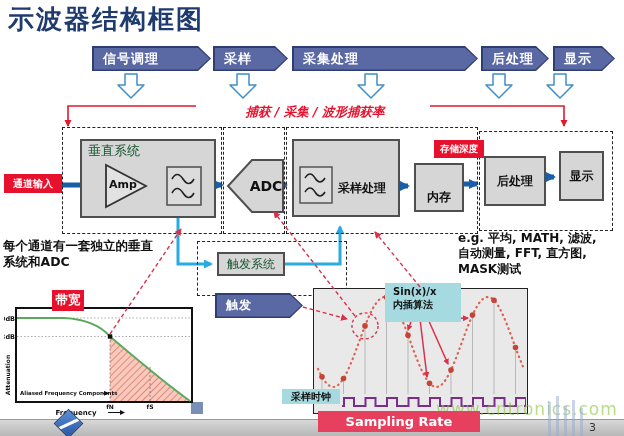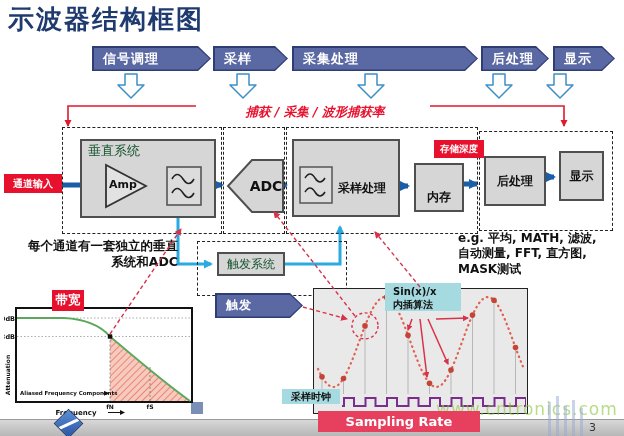--- a/index.html
+++ b/index.html
@@ -144,21 +144,21 @@
     <span class="blab" style="font-size:12px;margin-top:20px;">内存</span>
     </div>
 
   <div class="gbox ctr" style="left:484px;top:156px;width:62px;height:50px;">
     <span class="blab" style="font-size:12px;">后处理</span>
     </div>
   <div class="gbox ctr" style="left:559px;top:151px;width:45px;height:50px;">
     <span class="blab" style="font-size:12px;">显示</span>
     </div>
 
-  <div class="note" style="left:3px;top:238px;width:175px;font-size:12.5px;text-align:right;">每个通道有一套独立的垂直
+  <div class="note" style="left:3px;top:238px;width:175px;font-size:12.5px;">每个通道有一套独立的垂直
 系统和ADC</div>
   <div class="note" style="left:458px;top:231px;width:164px;font-size:12px;">e.g. 平均, MATH, 滤波,
 自动测量, FFT, 直方图,
 MASK测试</div>
 
   <div class="gbox ctr" style="left:217px;top:252px;width:68px;height:24px;">
     <span class="plab" style="font-size:12px;">触发系统</span>
     </div>
   <div class="chev" style="left:215px;top:293px;width:88px;height:25px;">
     <div class="o"></div>
@@ -228,21 +228,21 @@
         <path d="M28 117 L30 117 L30 109 L40 109 L40 117 L51.5 117 L51.5 109 L61.5 109 L61.5 117 L73 117 L73 109 L83 109 L83 117 L94.5 117 L94.5 109 L104.5 109 L104.5 117 L116 117 L116 109 L126 109 L126 117 L137.5 117 L137.5 109 L147.5 109 L147.5 117 L159 117 L159 109 L169 109 L169 117 L180.5 117 L180.5 109 L190.5 109 L190.5 117 L202 117 L202 109 L212 109 L212 117 L210 117" fill="none" stroke="#7B2D8E" stroke-width="2"></path>
         <marker id="mR2" markerUnits="userSpaceOnUse" markerWidth="8" markerHeight="8" refX="5" refY="3" orient="auto">
           <path d="M0 0 L6 3 L0 6 Z" fill="#D8324A"></path>
         </marker>
         <line x1="98" y1="30" x2="94" y2="41" stroke="#D8324A" stroke-width="1.5" marker-end="url(#mR2)"></line>
         <line x1="106" y1="30" x2="113" y2="88" stroke="#D8324A" stroke-width="1.5" marker-end="url(#mR2)"></line>
         <line x1="114" y1="30" x2="134" y2="75" stroke="#D8324A" stroke-width="1.5" marker-end="url(#mR2)"></line>
         <line x1="122" y1="30" x2="154" y2="29" stroke="#D8324A" stroke-width="1.5" marker-end="url(#mR2)"></line>
       </svg>
   </div>
-  <div class="cyanlab" style="left:385px;top:283px;width:76px;height:28px;font-size:10px;line-height:1.3;white-space:pre-line;padding:2px 0 0 8px;box-sizing:border-box;">Sin(x)/x
+  <div class="cyanlab" style="left:385px;top:283px;width:76px;height:39px;font-size:10px;line-height:1.3;white-space:pre-line;padding:2px 0 0 8px;box-sizing:border-box;">Sin(x)/x
 内插算法</div>
   <div class="cyanlab ctr" style="left:282px;top:389px;width:58px;height:15px;font-size:10px;">
     <span>采样时钟</span>
     </div>
   <div class="abs ctr" style="left:318px;top:411px;width:162px;height:21px;background:#E6405E;color:#fff;font-weight:bold;font-size:13px;z-index:8;">
     <span>Sampling Rate</span>
     </div>
 
   <svg class="abs" style="left:0;top:0;z-index:6;pointer-events:none;" width="624" height="436" viewBox="0 0 624 436">
     <defs>

